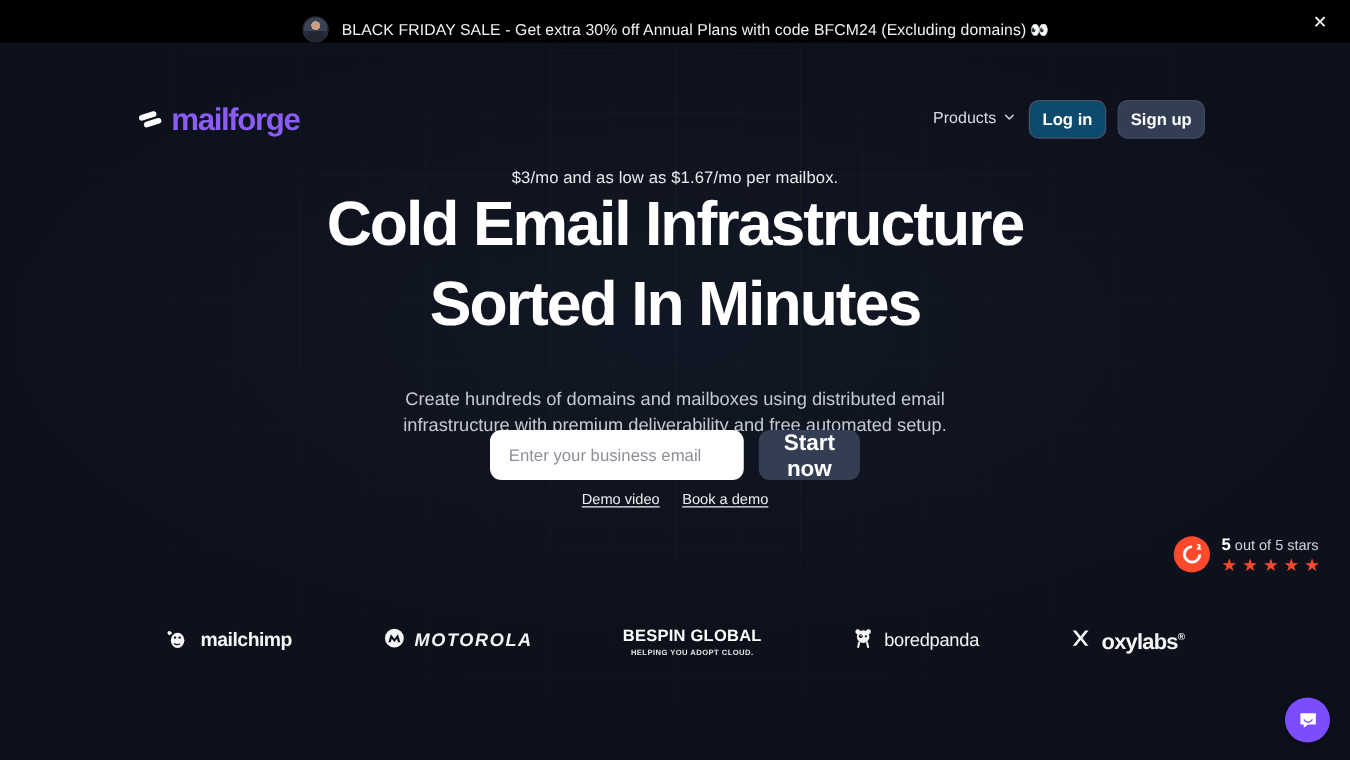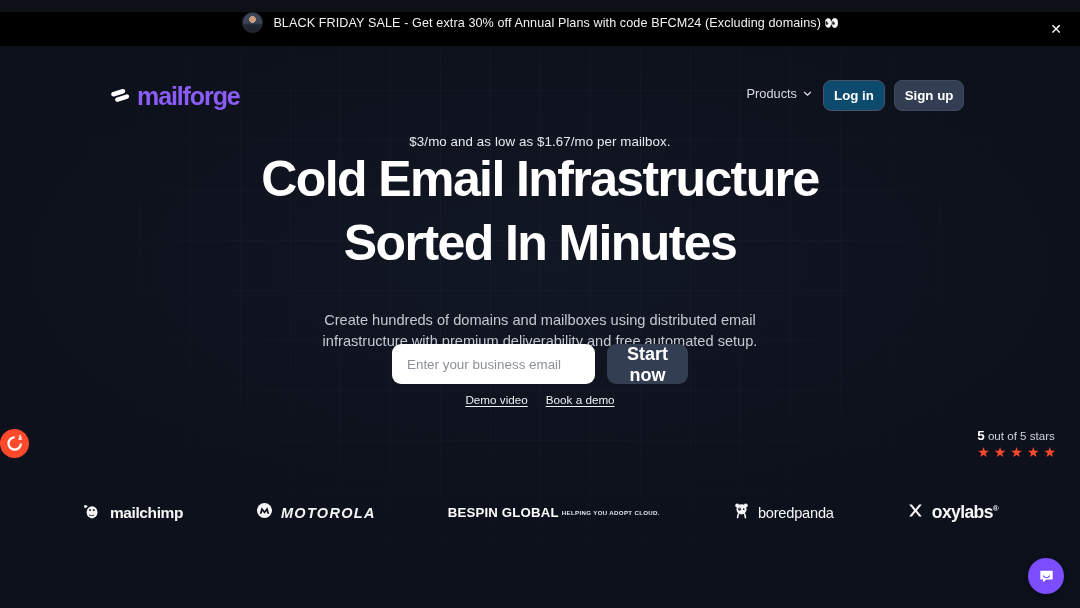--- a/index.html
+++ b/index.html
@@ -6,22 +6,22 @@
   html,body { width:1080px; height:608px; overflow:hidden; }
   body {
     background:#0d1117;
     font-family:"Liberation Sans", sans-serif;
     color:#fff;
     -webkit-font-smoothing:antialiased;
   }
 
   
   .banner{
-    position:absolute; top:12px; left:0; width:1080px; height:34px;
-    background:#000; display:flex; align-items:flex-start; justify-content:center;
+    position:absolute; top:0; left:0; width:1080px; height:34px;
+    background:#000; display:flex; align-items:flex-end; justify-content:center;
     z-index:40;
   }
   .banner-inner{ display:flex; align-items:center; gap:10px; }
   .banner-avatar{
     width:21px; height:21px; border-radius:50%;
     background:
       radial-gradient(circle at 50% 34%, #c99d80 0 22%, transparent 23%),
       linear-gradient(#3a4456 0 55%, #242b38 56% 100%);
     border:1px solid #2a2f38; flex:none; position:relative; overflow:hidden;
   }
@@ -119,42 +119,42 @@
     position:absolute; top:359px; width:1080px; text-align:center;
     display:flex; justify-content:center; gap:18px;
   }
   .links a{
     font-size:11.7px; color:#eceef2; text-decoration:underline; text-underline-offset:2px; cursor:pointer;
   }
 
   
   .rating{
     position:absolute; top:394px; left:0; width:1056px;
-    display:flex; justify-content:space-between; align-items:center; gap:9px;
+    display:flex; justify-content:flex-end; align-items:center; gap:9px;
   }
   .g2-badge{
     width:29px; height:29px; border-radius:50%;
     background:#ff492c; display:flex; align-items:center; justify-content:center;
     flex:none;
   }
   .rating-col{ display:flex; flex-direction:column; gap:2px; }
   .rating-text{ font-size:11.6px; color:#cfd3da; text-align:left; }
   .rating-text b{ color:#fff; font-size:13.4px; font-weight:700; }
   .stars{ display:flex; gap:4px; }
   .star{ color:#ff492c; font-size:14px; line-height:1; }
 
   
   .logos{
     position:absolute; top:466px; left:0; width:1080px;
     display:flex; justify-content:center; align-items:center; gap:72px;
   }
   .brand{ display:flex; align-items:center; gap:7px; color:#fff; opacity:.96; }
   .brand-name{ font-size:15.5px; font-weight:700; letter-spacing:-.4px; }
   .brand-mot{ font-size:14.5px; font-weight:700; letter-spacing:1.3px; font-style:italic; }
-  .bespin{ display:flex; flex-direction:row; align-items:center; gap:3px; }
+  .bespin{ display:flex; flex-direction:column; align-items:center; gap:3px; }
   .bespin-main{ font-size:13.2px; font-weight:700; letter-spacing:.2px; }
   .bespin-sub{ font-size:6.1px; font-weight:700; letter-spacing:.35px; color:#e3e5ea; }
   .brand-bp{ font-size:14.6px; font-weight:400; letter-spacing:-.2px; }
   .brand-oxy{ font-size:17.5px; font-weight:700; letter-spacing:-.6px; }
   .brand-oxy sup{ font-size:8px; vertical-align:super; }
 
   
   .intercom{
     position:absolute; right:16px; bottom:14px; width:36px; height:36px; border-radius:50%;
     background:#7c4dff; display:flex; align-items:center; justify-content:center;

